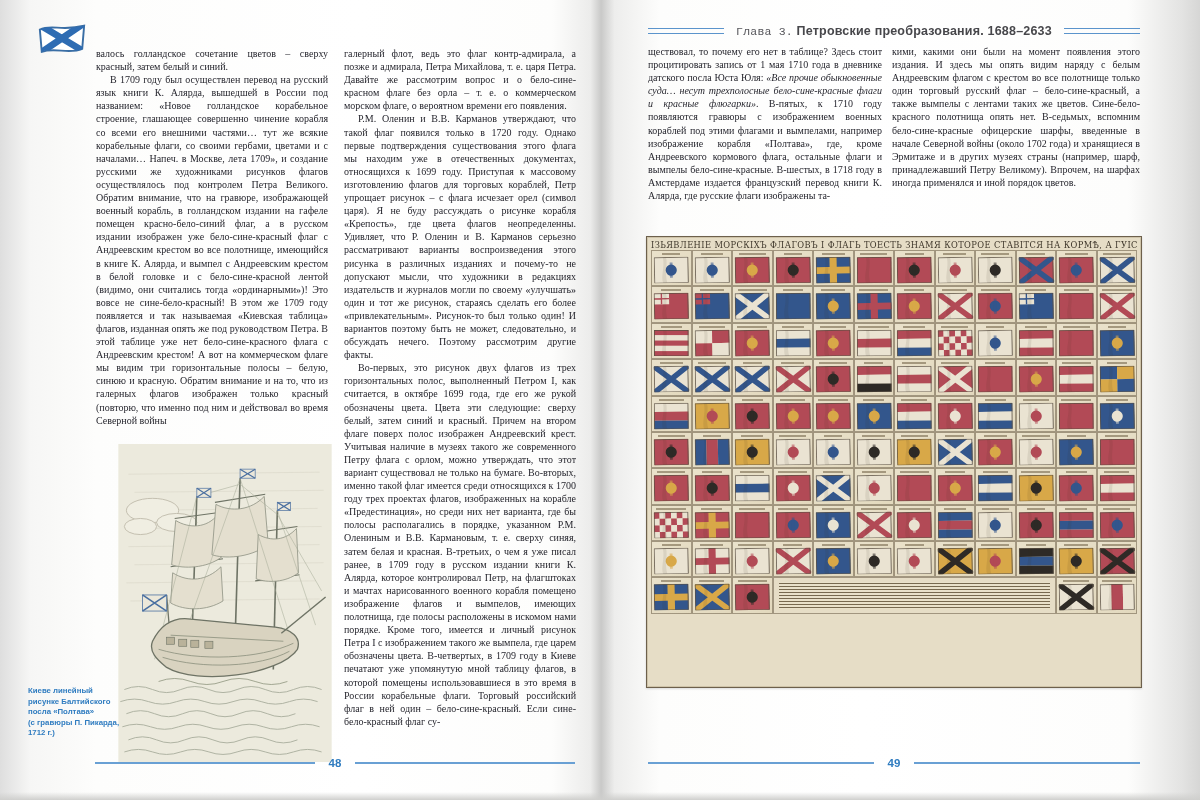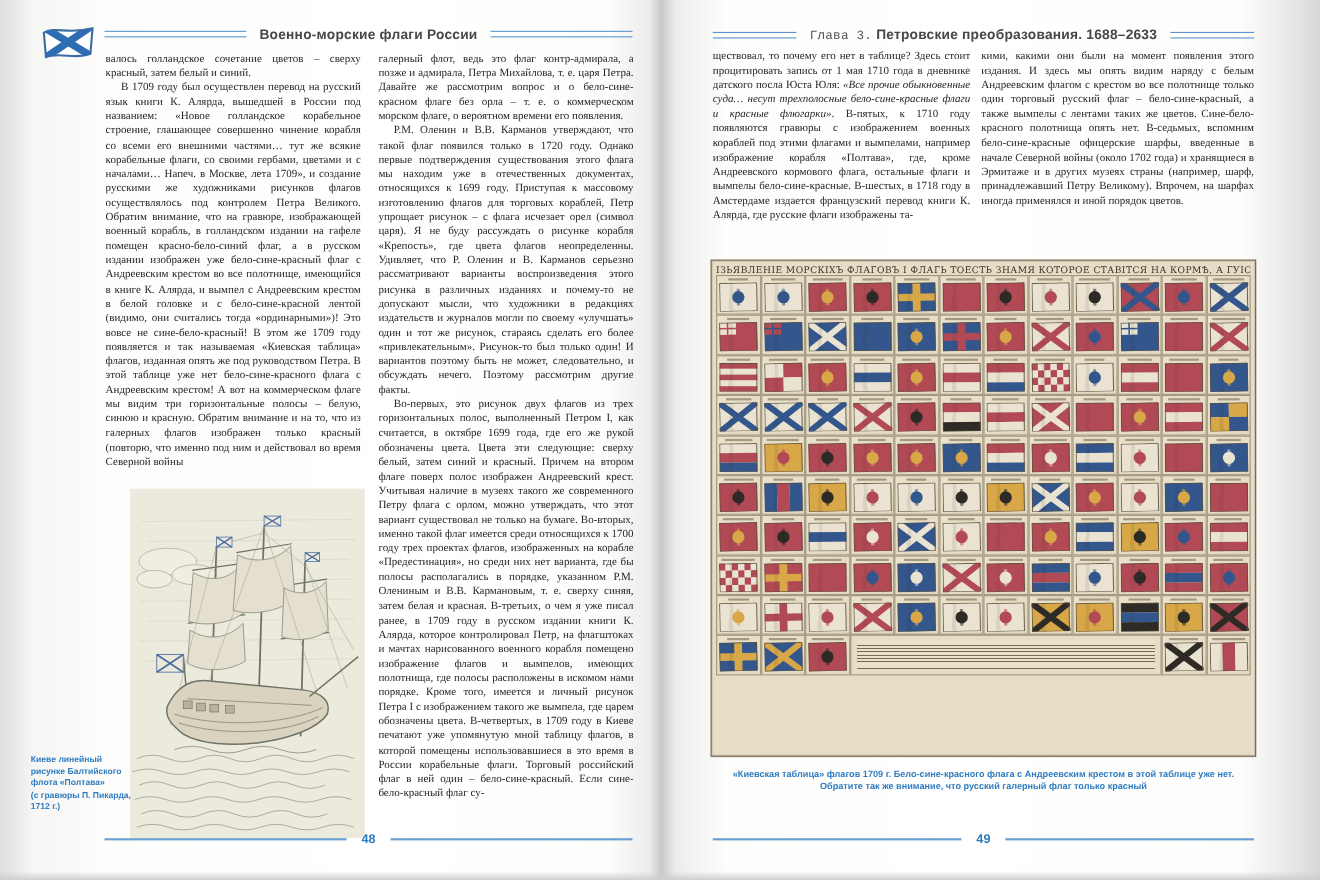--- a/index.html
+++ b/index.html
@@ -76,25 +76,20 @@
             <path d="M4 10 C16 4 26 12 50 6 L48 30 C34 36 20 28 6 33 Z"></path>
           </clipPath>
         </defs>
       <path d="M4 10 C16 4 26 12 50 6 L48 30 C34 36 20 28 6 33 Z" fill="#ffffff" stroke="#3a6ea5" stroke-width="2"></path>
       <g clip-path="url(#fc)">
         <path d="M2 4 L52 34 M52 2 L2 36" stroke="#2e6cb3" stroke-width="7"></path>
       </g>
     </svg>
   </div>
 
-  <div class="hdr" style="left:95px;top:24px;width:480px;">
-    <div class="rule2"></div>
-    <div class="hdr-title">Военно-морские флаги России</div>
-    <div class="rule2"></div>
-  </div>
 
   <div class="col" style="left:96px;top:47px;width:232px;height:408px;">
     <p>валось голландское сочетание цветов – сверху красный, затем белый и синий.</p>
     <p class="ind">В 1709 году был осуществлен перевод на русский язык книги К. Алярда, вышедшей в России под названием: «Новое голландское корабельное строение, глашающее совершенно чинение корабля со всеми его внешними частями… тут же всякие корабельные флаги, со своими гербами, цветами и с началами… Напеч. в Москве, лета 1709», и создание русскими же художниками рисунков флагов осуществлялось под контролем Петра Великого. Обратим внимание, что на гравюре, изображающей военный корабль, в голландском издании на гафеле помещен красно-бело-синий флаг, а в русском издании изображен уже бело-сине-красный флаг с Андреевским крестом во все полотнище, имеющийся в книге К. Алярда, и вымпел с Андреевским крестом в белой головке и с бело-сине-красной лентой (видимо, они считались тогда «ординарными»)! Это вовсе не сине-бело-красный! В этом же 1709 году появляется и так называемая «Киевская таблица» флагов, изданная опять же под руководством Петра. В этой таблице уже нет бело-сине-красного флага с Андреевским крестом! А вот на коммерческом флаге мы видим три горизонтальные полосы – белую, синюю и красную. Обратим внимание и на то, что из галерных флагов изображен только красный (повторю, что именно под ним и действовал во время Северной войны</p>
   </div>
 
   <div class="col" style="left:344px;top:47px;width:232px;height:712px;">
     <p>галерный флот, ведь это флаг контр-адмирала, а позже и адмирала, Петра Михайлова, т. е. царя Петра. Давайте же рассмотрим вопрос и о бело-сине-красном флаге без орла – т. е. о коммерческом морском флаге, о вероятном времени его появления.</p>
     <p class="ind">Р.М. Оленин и В.В. Карманов утверждают, что такой флаг появился только в 1720 году. Однако первые подтверждения существования этого флага мы находим уже в отечественных документах, относящихся к 1699 году. Приступая к массовому изготовлению флагов для торговых кораблей, Петр упрощает рисунок – с флага исчезает орел (символ царя). Я не буду рассуждать о рисунке корабля «Крепость», где цвета флагов неопределенны. Удивляет, что Р. Оленин и В. Карманов серьезно рассматривают варианты воспроизведения этого рисунка в различных изданиях и почему-то не допускают мысли, что художники в редакциях издательств и журналов могли по своему «улучшать» один и тот же рисунок, стараясь сделать его более «привлекательным». Рисунок-то был только один! И вариантов поэтому быть не может, следовательно, и обсуждать нечего. Поэтому рассмотрим другие факты.</p>
     <p class="ind">Во-первых, это рисунок двух флагов из трех горизонтальных полос, выполненный Петром I, как считается, в октябре 1699 года, где его же рукой обозначены цвета. Цвета эти следующие: сверху белый, затем синий и красный. Причем на втором флаге поверх полос изображен Андреевский крест. Учитывая наличие в музеях такого же современного Петру флага с орлом, можно утверждать, что этот вариант существовал не только на бумаге. Во-вторых, именно такой флаг имеется среди относящихся к 1700 году трех проектах флагов, изображенных на корабле «Предестинация», но среди них нет варианта, где бы полосы располагались в порядке, указанном Р.М. Олениным и В.В. Кармановым, т. е. сверху синяя, затем белая и красная. В-третьих, о чем я уже писал ранее, в 1709 году в русском издании книги К. Алярда, которое контролировал Петр, на флагштоках и мачтах нарисованного военного корабля помещено изображение флагов и вымпелов, имеющих полотнища, где полосы расположены в искомом нами порядке. Кроме того, имеется и личный рисунок Петра I с изображением такого же вымпела, где царем обозначены цвета. В-четвертых, в 1709 году в Киеве печатают уже упомянутую мной таблицу флагов, в которой помещены использовавшиеся в это время в России корабельные флаги. Торговый российский флаг в ней один – бело-сине-красный. Если сине-бело-красный флаг су-</p>
@@ -197,21 +192,21 @@
       </g>
       <g stroke="#8f957f" stroke-width="0.8" fill="none">
         <path d="M40 236 q16 -6 32 0 t32 0 t32 0 t32 0"></path>
       </g>
     </svg>
   </div>
 
   <div class="ship-caption">
     <span>Киеве линейный</span>
     <span>рисунке Балтийского</span>
-    <span>флота «Полтава»</span>
+    <span>посла «Полтава»</span>
     <span>(с гравюры П. Пикарда,</span>
     <span>1712 г.)</span>
   </div>
 
   <div class="footer" style="left:95px;top:757px;width:480px;">
     <div class="line"></div>
     <div class="pagenum">48</div>
     <div class="line"></div>
   </div>
 
@@ -1389,24 +1384,20 @@
               <rect x="11.333333333333334" y="0" width="11.333333333333334" height="26" fill="#b24a56"></rect>
               <rect x="22.666666666666668" y="0" width="11.333333333333334" height="26" fill="#eae3d2"></rect>
               <path d="M9 0 C11 11.700000000000001 6 18.2 9 26 L13 26 C10 15.6 14 7.8 12 0 Z" fill="rgba(60,45,25,0.09)"></path>
               <rect x="0.4" y="0.4" width="33.2" height="25.2" fill="none" stroke="#5a4f41" stroke-width="0.8"></rect>
             </svg>
           </div>
         </div>
       </div>
   </div>
 
-  <div class="table-caption">
-    <span>«Киевская таблица» флагов 1709 г. Бело-сине-красного флага с Андреевским крестом в этой таблице уже нет.</span>
-    <span>Обратите так же внимание, что русский галерный флаг только красный</span>
-  </div>
 
   <div class="footer" style="left:648px;top:757px;width:492px;">
     <div class="line"></div>
     <div class="pagenum">49</div>
     <div class="line"></div>
   </div>
 
 </div>
 
 </body></html>

